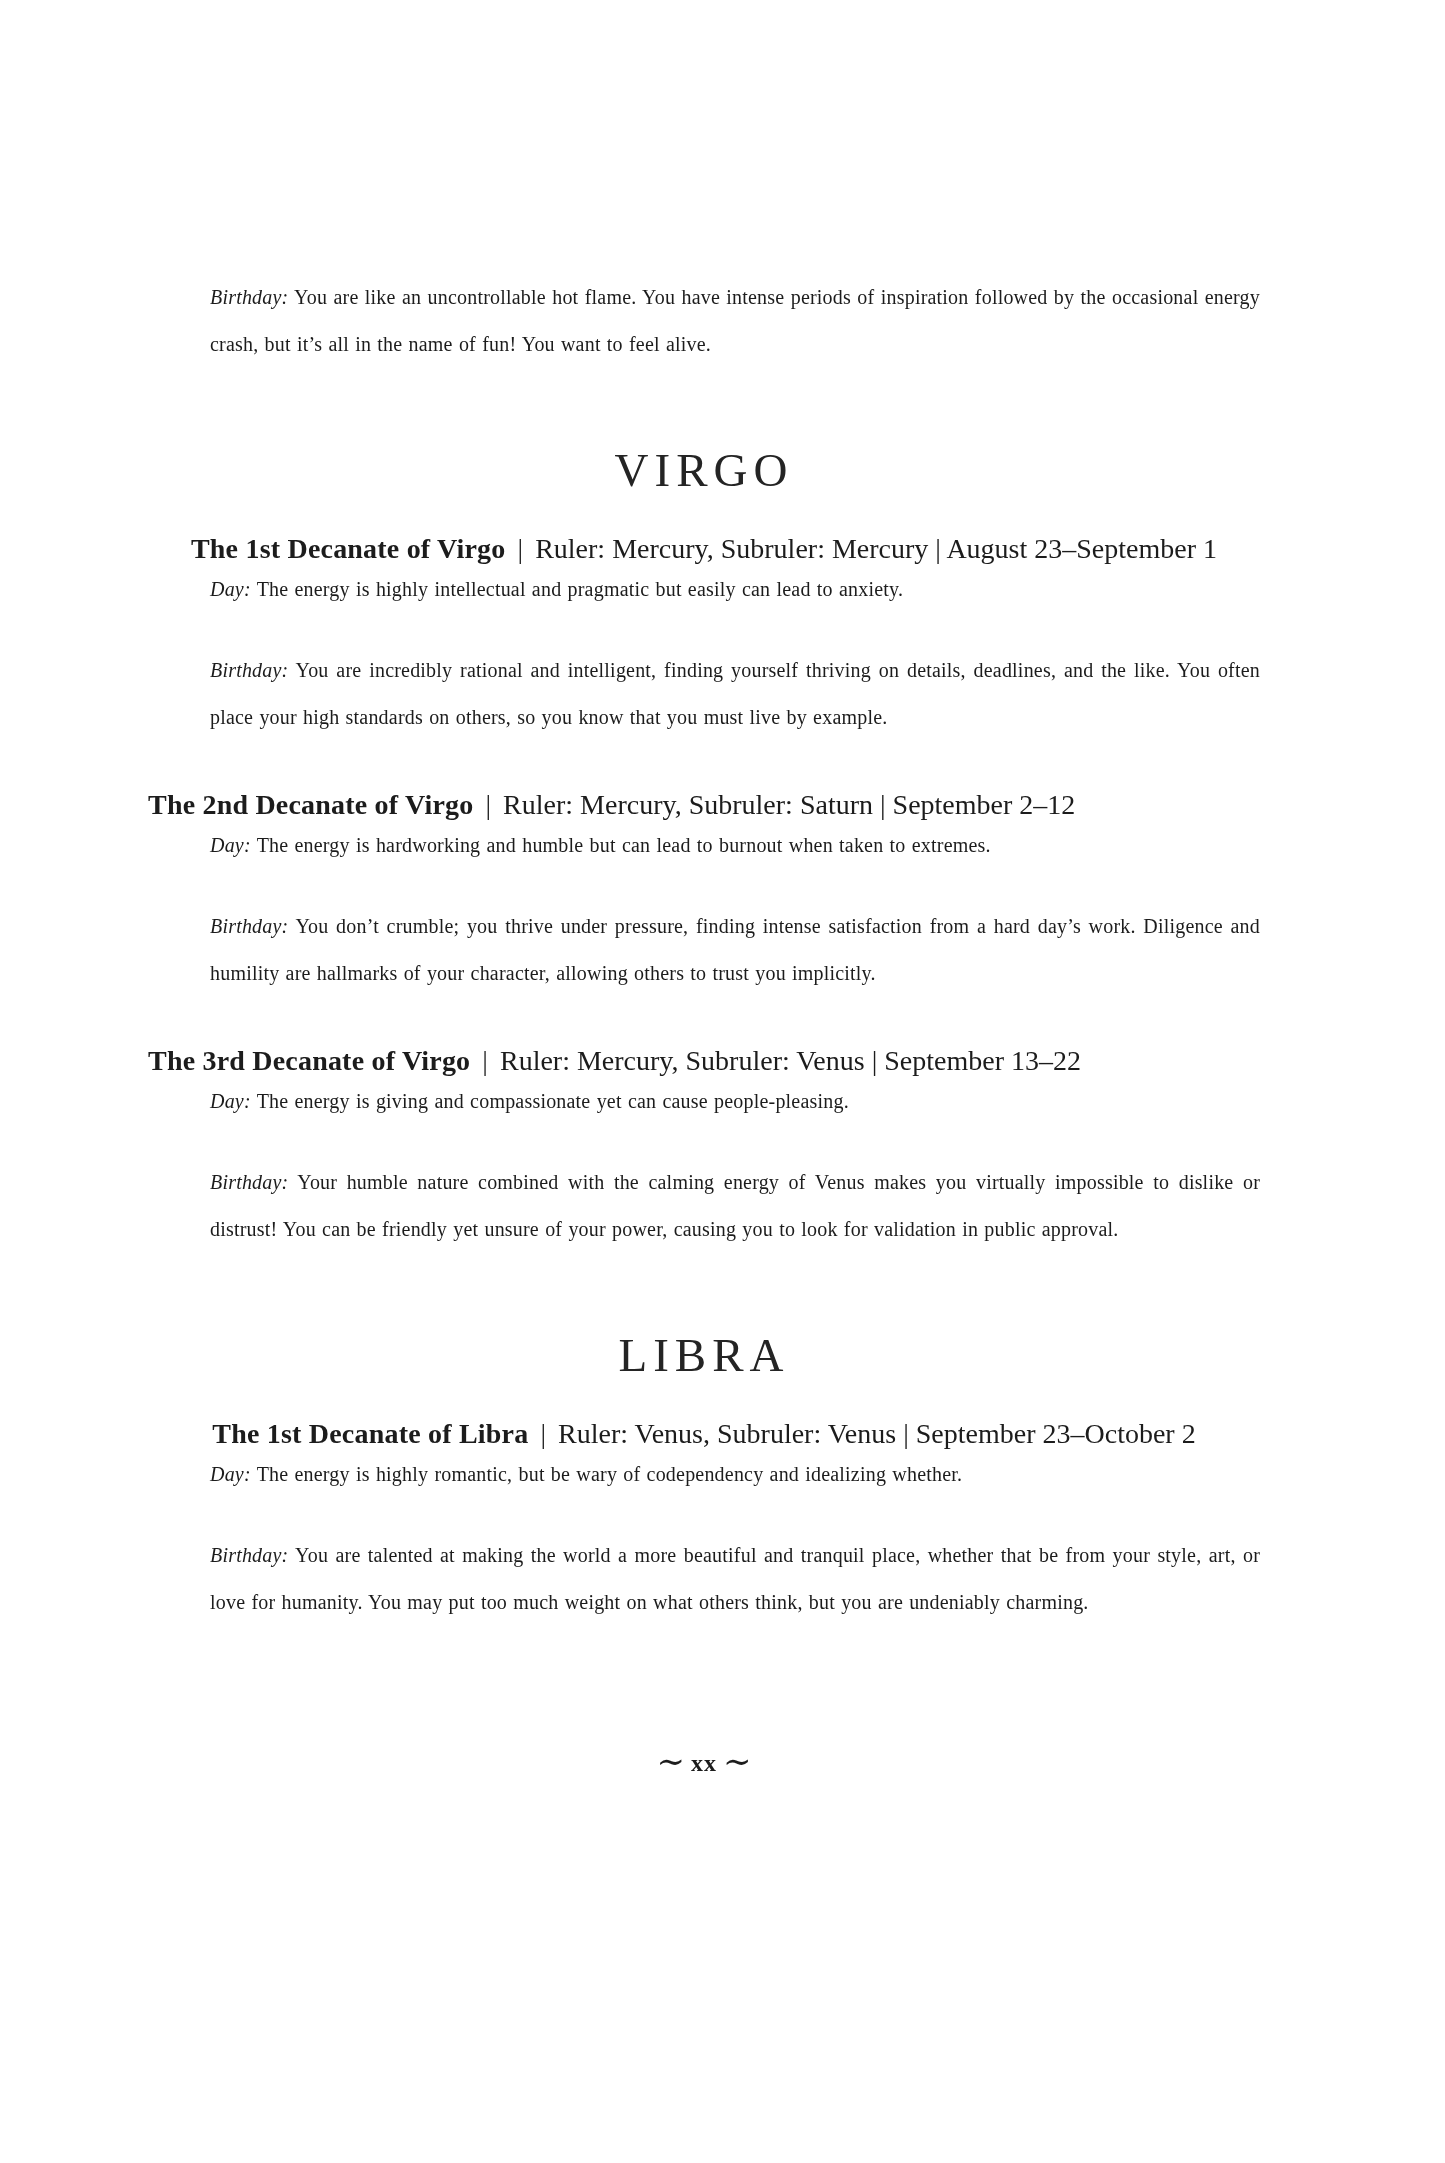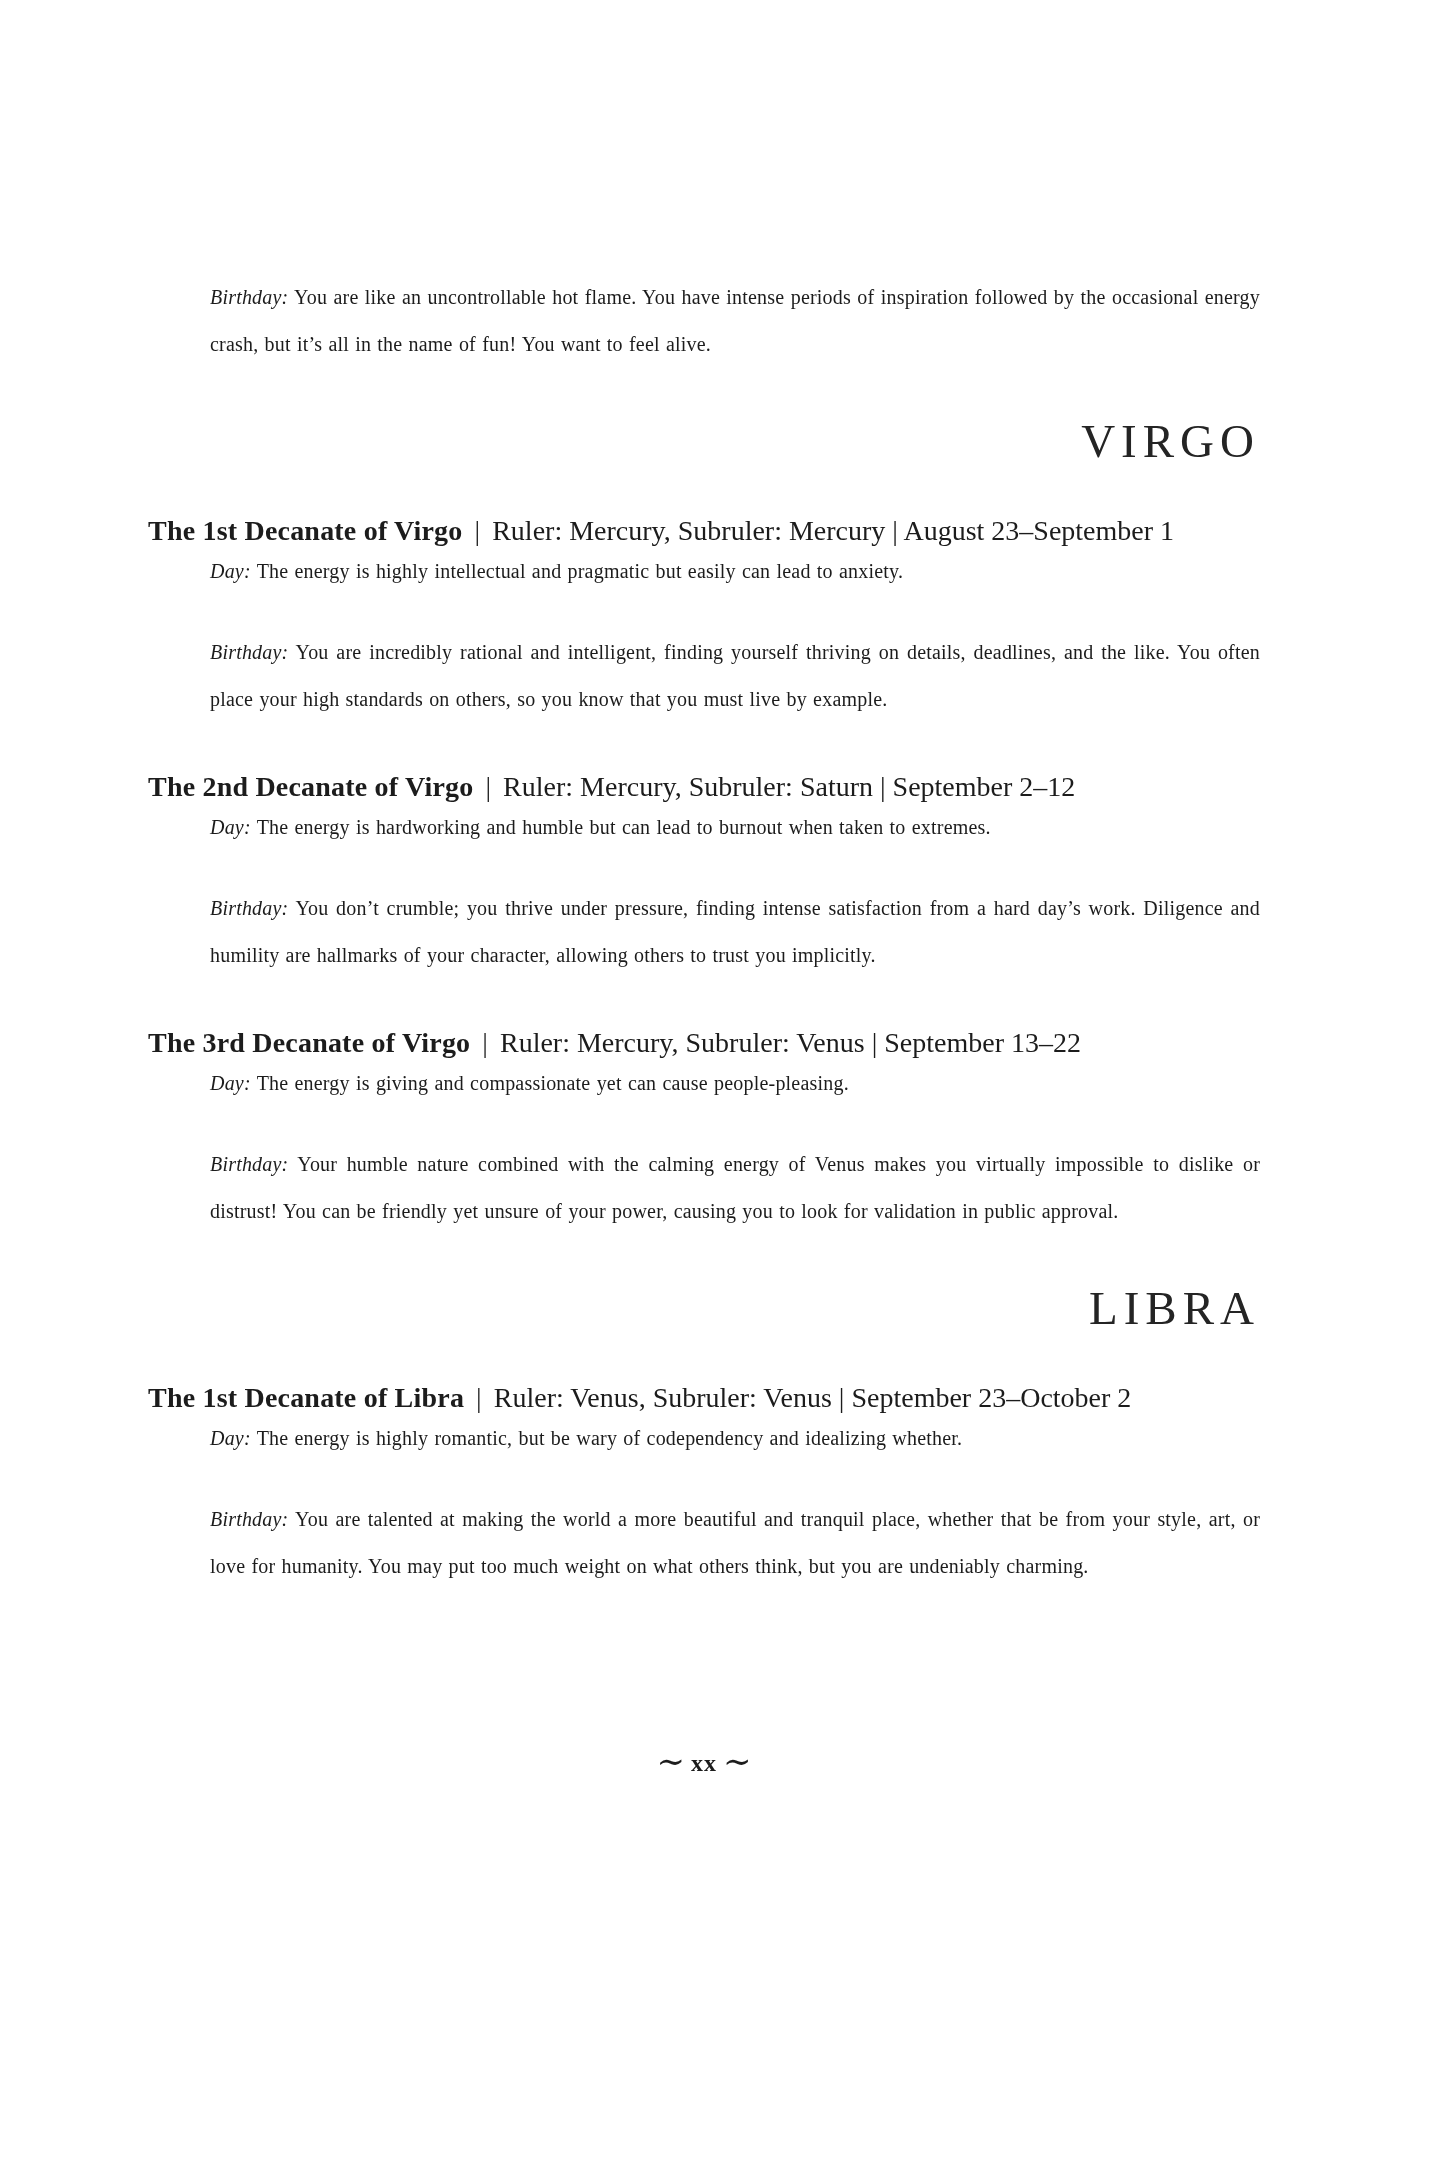--- a/index.html
+++ b/index.html
@@ -19,37 +19,37 @@
   .para {
     font-size: 20px;
     line-height: 47px;
     text-align: justify;
     letter-spacing: 0.2px;
     word-spacing: 1px;
   }
   .para em { font-style: italic; }
   .indent { margin-left: 62px; }
   .sign {
-    margin-top: 45px;
-    text-align: right;
+    margin-top: 74px;
+    text-align: center;
     font-weight: 400;
     font-size: 47px;
     line-height: 56px;
     letter-spacing: 6px;
     color: #242424;
   }
   .dec-heading {
     margin-top: 46px;
     font-size: 28px;
     line-height: 35px;
     white-space: nowrap;
   }
   .dec-heading strong { font-weight: 700; letter-spacing: 0.2px; }
   .sep { padding: 0 0.18em; font-weight: 400; color: #2a2a2a; }
-  .sign + .dec-heading { margin-top: 44px; }
+  .sign + .dec-heading { margin-top: 33px; text-align: center; }
   .para.day { margin-top: 0; }
   .para.birthday { margin-top: 34px; }
   .folio {
     position: absolute;
     left: 148px;
     width: 1112px;
     top: 1744px;
     text-align: center;
     font-size: 24px;
     line-height: 35px;

